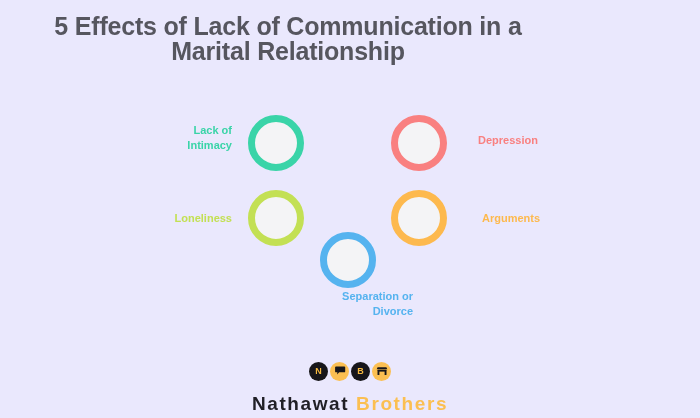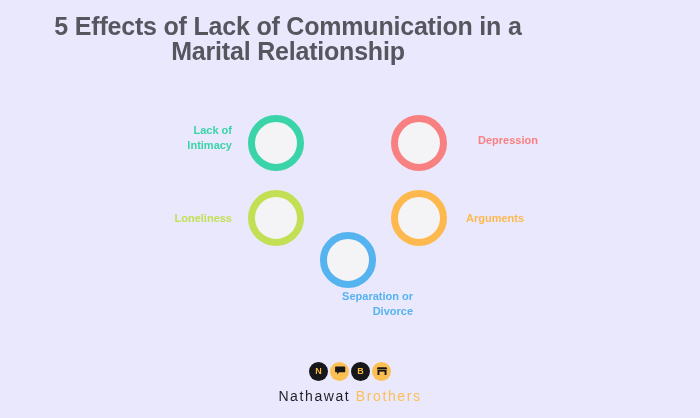--- a/index.html
+++ b/index.html
@@ -69,21 +69,21 @@
   #node-intimacy .ring   { left: 248px; top: 115px; }
   #node-intimacy .node-label { left: 140px; top: 123px; width: 92px; }
 
   #node-depression .ring { left: 391px; top: 115px; }
   #node-depression .node-label { left: 466px; top: 133px; width: 130px; }
 
   #node-loneliness .ring { left: 248px; top: 190px; }
   #node-loneliness .node-label { left: 120px; top: 211px; width: 112px; }
 
   #node-arguments .ring  { left: 391px; top: 190px; }
-  #node-arguments .node-label { left: 466px; top: 211px; width: 130px; }
+  #node-arguments .node-label { left: 482px; top: 211px; width: 130px; }
 
   #node-separation .ring { left: 320px; top: 232px; }
   #node-separation .node-label { left: 281px; top: 289px; width: 132px; }
 
   
   .logo {
     position: absolute;
     left: 0;
     top: 360px;
     width: 700px;
@@ -105,23 +105,23 @@
     justify-content: center;
     font-size: 9px;
     font-weight: bold;
     line-height: 1;
   }
   .badge-dark { background: #17161a; color: #f6b93f; }
   .badge-gold { background: #fbbf52; color: #17161a; }
   .badge svg { display: block; }
 
   .logo-word {
-    margin-top: 5px;
-    font-size: 14px;
-    font-weight: normal;
+    margin-top: 13px;
+    font-size: 19px;
+    font-weight: bold;
     letter-spacing: 1.6px;
     line-height: 18px;
   }
   .logo-word .word-dark { color: #201f26; }
   .logo-word .word-gold { color: #fbbf52; }
 </style>
 </head>
 <body style="background: rgb(234, 232, 253);">
 
 <div class="title" style="color: rgb(86, 86, 95);">

